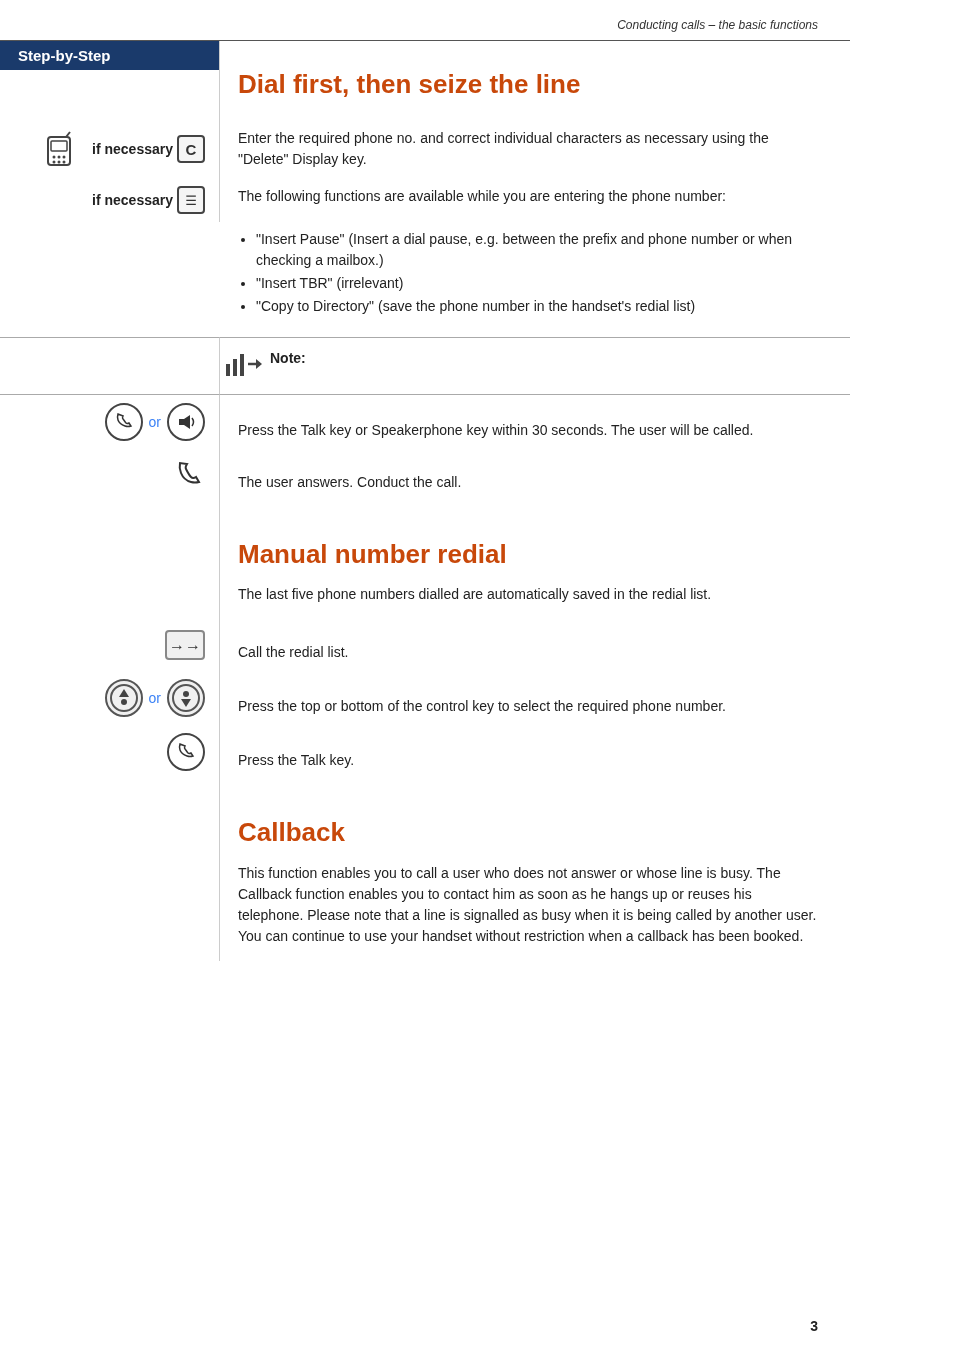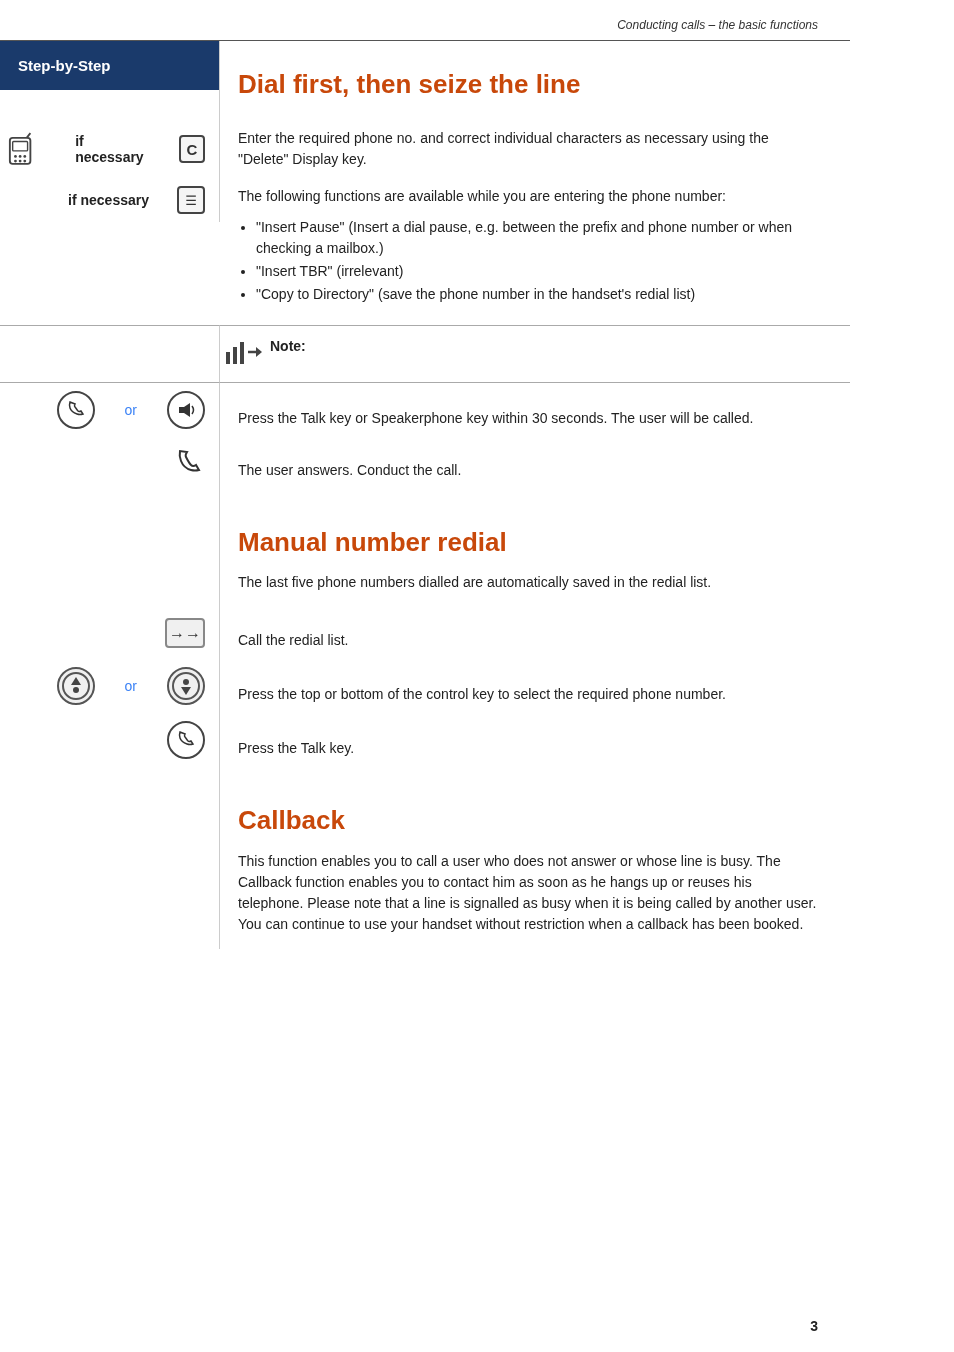--- a/index.html
+++ b/index.html
@@ -85,21 +85,20 @@
       margin: 0 6px;
       color: #3b82f6;
       align-self: center;
     }
 
     
     .icon-group {
       display: flex;
       align-items: center;
       justify-content: center;
-      gap: 24px;
     }
 
     
     .if-necessary-label {
       font-weight: bold;
       font-size: 14px;
       margin-right: 6px;
       color: #222;
     }
 
@@ -151,21 +150,21 @@
     }
     .header-right {
       flex: 1;
       padding: 18px 32px 6px 18px;
     }
     .step-by-step-bar {
       background: #1a3a6b;
       color: #fff;
       font-weight: bold;
       font-size: 15px;
-      padding: 16px 18px;
+      padding: 6px 18px;
     }
 
     
     .title-row {
       display: flex;
       flex-direction: row;
     }
     .title-sidebar {
       width: 220px;
       min-width: 220px;
@@ -241,21 +240,21 @@
 
   <div class="step-pair" style="align-items:flex-start;">
     <div class="step-icon-cell" style="align-items:center;">
       <div class="icon-group">
         <span class="if-necessary-label" style="margin:0 4px;">if necessary</span>
 
         <span style="display:inline-flex;align-items:center;justify-content:center;width:28px;height:28px;border:2px solid #444;border-radius:4px;font-size:13px;background:#f5f5f5;color:#333;">☰</span>
       </div>
     </div>
     <div class="step-text-cell" style="flex-direction:column;align-items:flex-start;justify-content:flex-start;padding-top:8px;">
-      <div style="margin-bottom:4px;">The following functions are available while you are entering the phone number:</div>
+      <div style="margin-bottom:16px;">The following functions are available while you are entering the phone number:</div>
       <ul class="bullet-list">
         <li>"Insert Pause" (Insert a dial pause, e.g.  between the prefix and phone number or when checking a mailbox.)</li>
         <li>"Insert TBR" (irrelevant)</li>
         <li>"Copy to Directory" (save the phone number in the handset's redial list)</li>
       </ul>
     </div>
   </div>
 
   <div class="step-pair" style="align-items:stretch;">
     <div class="step-icon-cell" style="border-top:1px solid #aaa;border-bottom:1px solid #aaa;">

